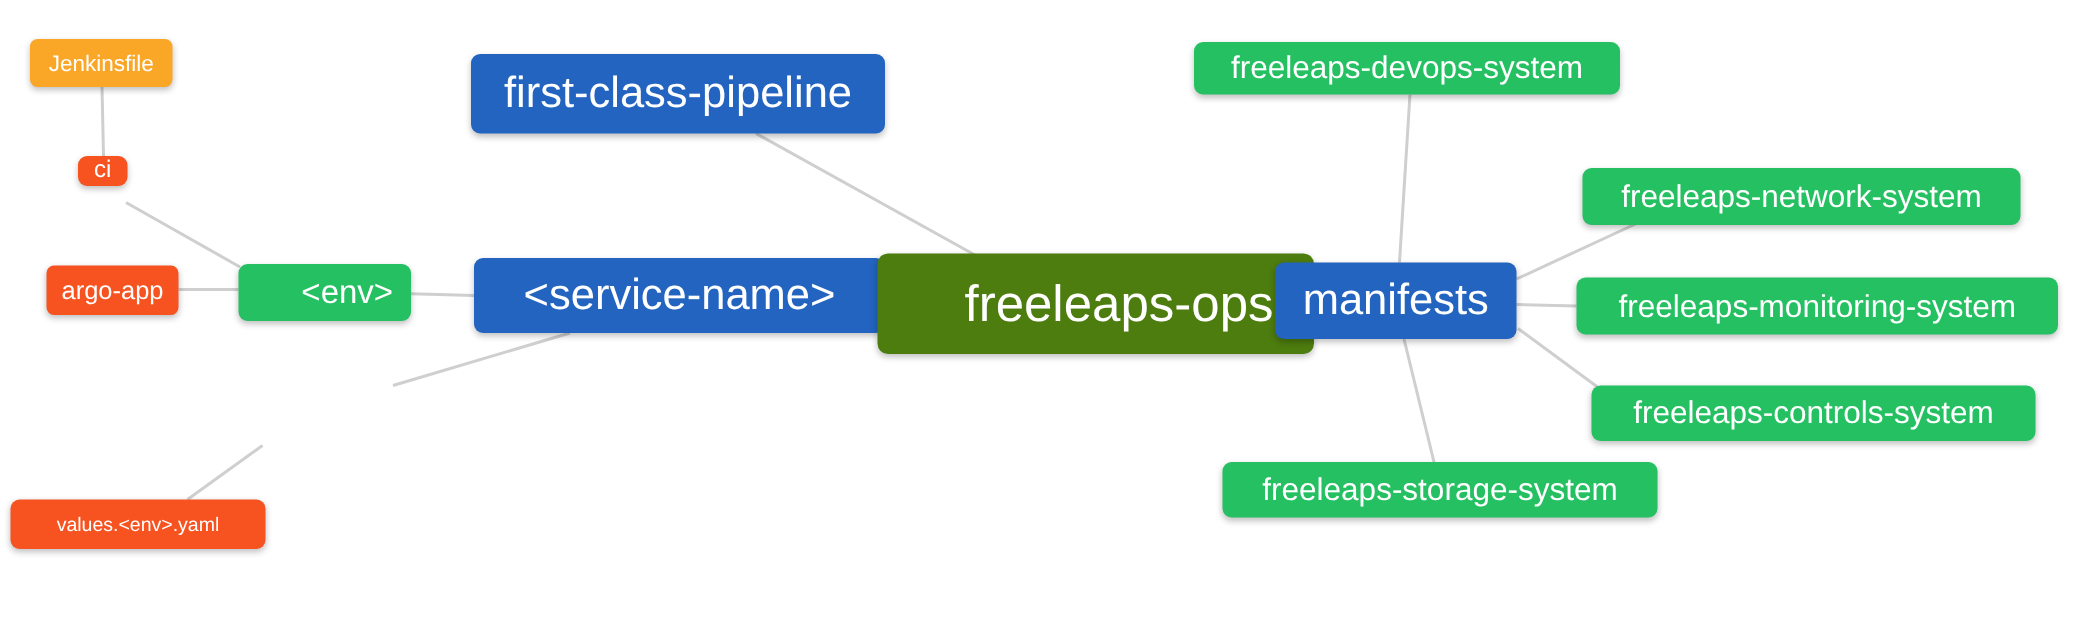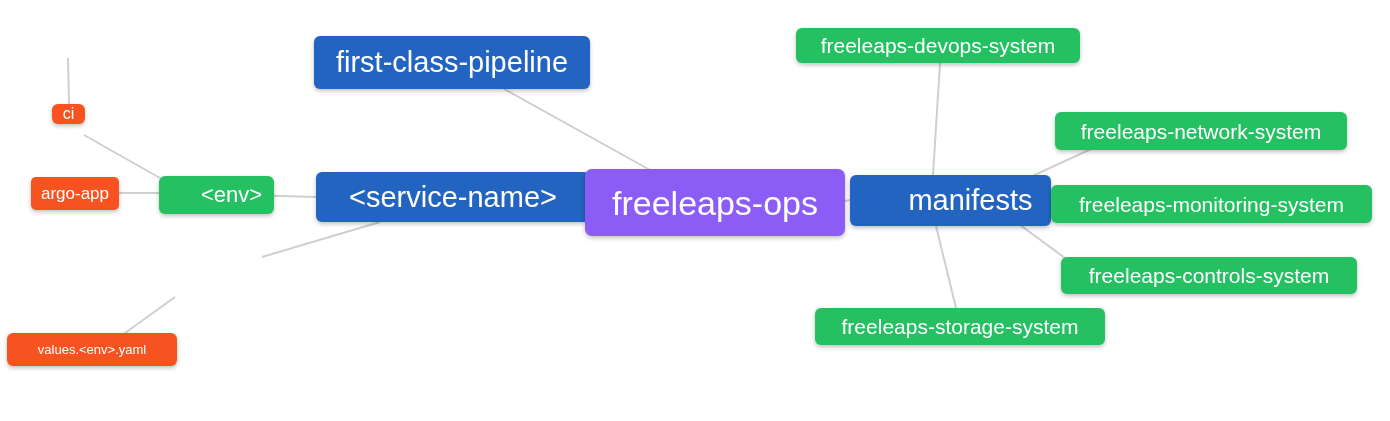--- a/index.html
+++ b/index.html
@@ -16,36 +16,36 @@
     position:absolute;
     display:flex;align-items:center;justify-content:center;
     color:#ffffff;
     border-radius:6px;
     box-shadow:0 2px 4px rgba(0,0,0,.25);
     white-space:nowrap;
     cursor:default;
     line-height:1;
   }
   
-  .c-root{background:#8b5cf6;}
+  .c-root{background:#4d7c0f;padding-left:31px;}
   .c-primary{background:#2264c0;}
   .c-success{background:#25c062;}
   .c-warning{background:#faa627;}
   .c-danger{background:#f65320;}
   
   .n-jenkinsfile{left:20px;top:26px;width:95px;height:32px;font-size:15px;border-radius:5px;}
   .n-ci{left:52px;top:104px;width:33px;height:20px;font-size:16px;}
   .n-argo{left:31px;top:177px;width:88px;height:33px;font-size:17px;border-radius:5px;}
   .n-env{left:159px;top:176px;width:85px;height:38px;font-size:22px;padding-left:30px;}
   .n-helm{left:147px;top:256px;width:116px;height:40px;font-size:22px;}
   .n-values{left:7px;top:333px;width:170px;height:33px;font-size:13px;}
   .n-fcp{left:314px;top:36px;width:276px;height:53px;font-size:29px;}
   .n-service{left:316px;top:172px;width:274px;height:50px;font-size:29px;}
   .n-ops{left:585px;top:169px;width:260px;height:67px;font-size:34px;border-radius:7px;}
-  .n-manifests{left:850px;top:175px;width:161px;height:51px;font-size:29px;padding-left:40px;}
+  .n-manifests{left:850px;top:175px;width:161px;height:51px;font-size:29px;}
   .n-devops{left:796px;top:28px;width:284px;height:35px;font-size:21px;}
   .n-network{left:1055px;top:112px;width:292px;height:38px;font-size:21px;}
   .n-monitoring{left:1051px;top:185px;width:321px;height:38px;font-size:21px;}
   .n-controls{left:1061px;top:257px;width:296px;height:37px;font-size:21px;}
   .n-storage{left:815px;top:308px;width:290px;height:37px;font-size:21px;}
 </style>
 </head>
 <body>
 
 <div id="canvas">
@@ -60,20 +60,21 @@
     <line x1="504" y1="89" x2="650" y2="170"></line>
     <line x1="566" y1="200" x2="585" y2="201"></line>
     <line x1="845" y1="201" x2="850" y2="200"></line>
     <line x1="933" y1="175" x2="940" y2="63"></line>
     <line x1="1011" y1="186" x2="1091" y2="149"></line>
     <line x1="1011" y1="203" x2="1051" y2="204"></line>
     <line x1="1012" y1="219" x2="1065" y2="258"></line>
     <line x1="936" y1="226" x2="956" y2="308"></line>
   </svg>
 
+  <div class="node c-warning n-jenkinsfile">Jenkinsfile</div>
   <div class="node c-danger  n-ci">ci</div>
   <div class="node c-danger  n-argo">argo-app</div>
   <div class="node c-success n-env">&lt;env&gt;</div>
   <div class="node c-danger  n-values">values.&lt;env&gt;.yaml</div>
   <div class="node c-primary n-fcp">first-class-pipeline</div>
   <div class="node c-primary n-service">&lt;service-name&gt;</div>
   <div class="node c-root    n-ops">freeleaps-ops</div>
   <div class="node c-primary n-manifests">manifests</div>
   <div class="node c-success n-devops">freeleaps-devops-system</div>
   <div class="node c-success n-network">freeleaps-network-system</div>

